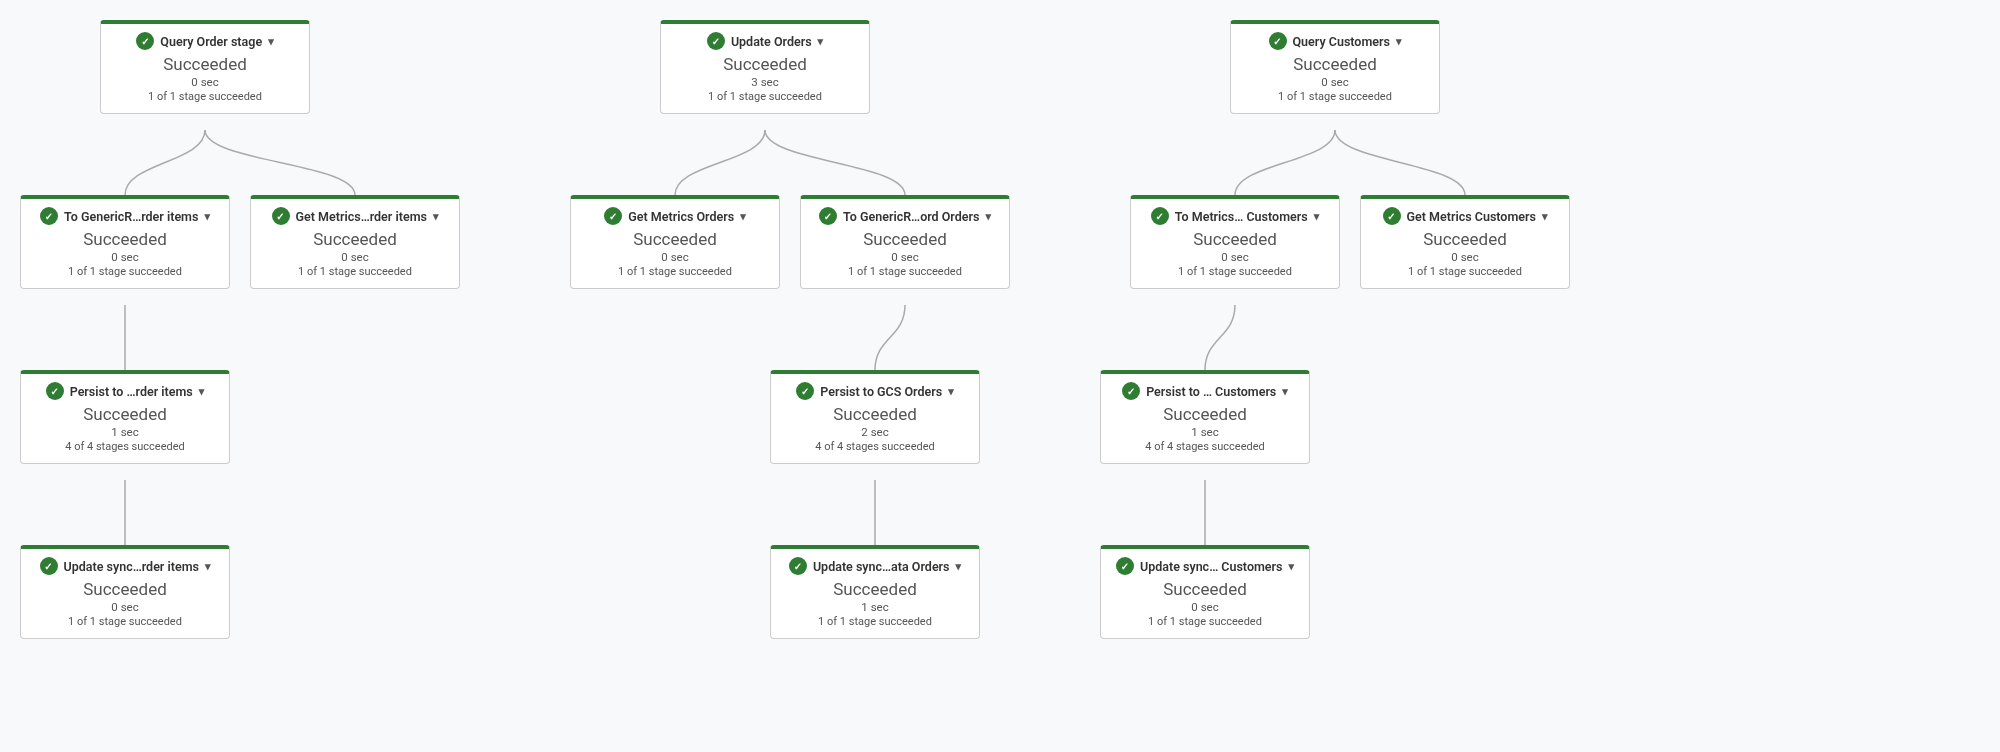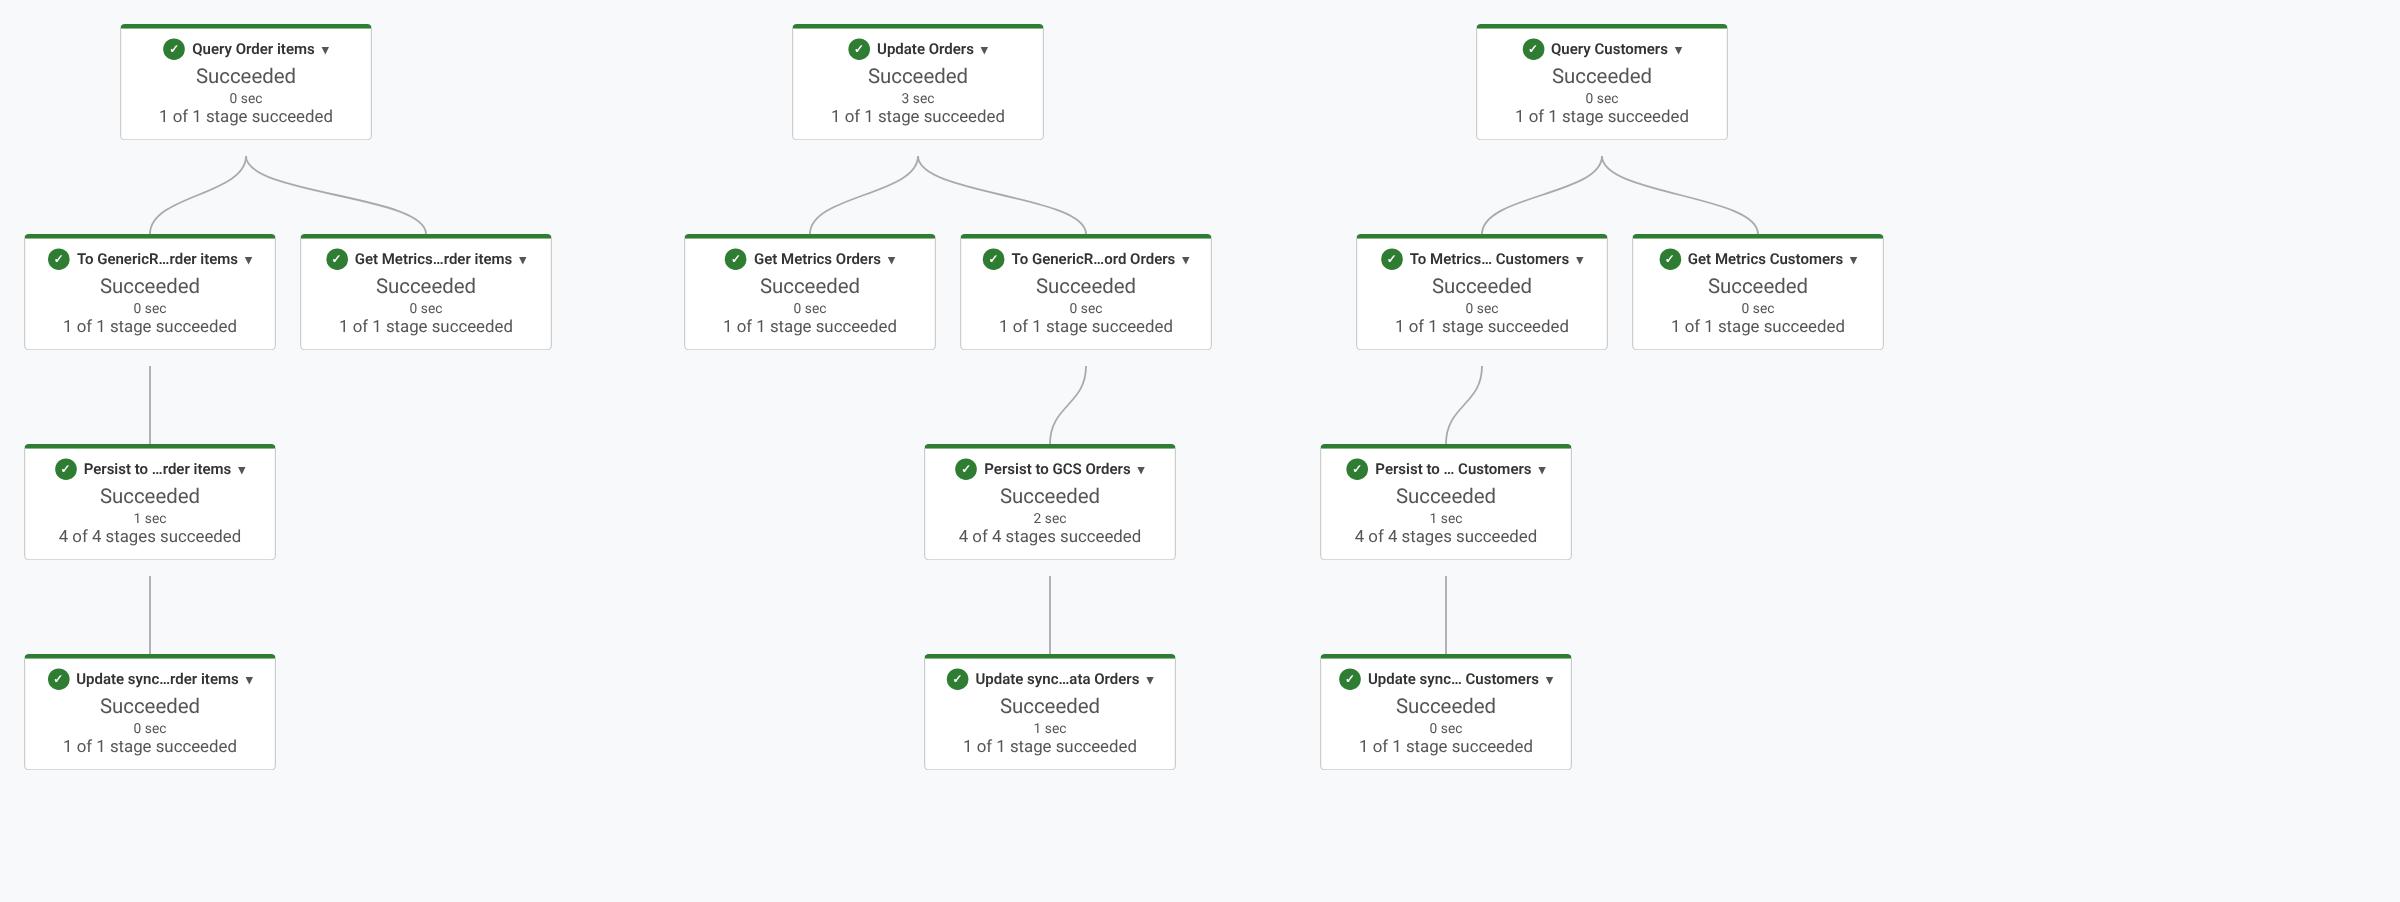--- a/index.html
+++ b/index.html
@@ -72,21 +72,21 @@
     }
 
     .node-time {
       color: #555;
       font-size: 11.5px;
       margin-bottom: 1px;
     }
 
     .node-stages {
       color: #555;
-      font-size: 14px;
+      font-size: 11px;
     }
   </style>
 </head>
 <body>
 
 <div class="canvas">
   <svg class="connectors" id="connectors-svg">
       <path d="M 205 130 C 205 162.5, 125 162.5, 125 195" stroke="#aaa" stroke-width="1.5" fill="none"></path>
       <path d="M 205 130 C 205 162.5, 355 162.5, 355 195" stroke="#aaa" stroke-width="1.5" fill="none"></path>
       <path d="M 765 130 C 765 162.5, 675 162.5, 675 195" stroke="#aaa" stroke-width="1.5" fill="none"></path>
@@ -97,21 +97,21 @@
       <path d="M 905 305 C 905 337.5, 875 337.5, 875 370" stroke="#aaa" stroke-width="1.5" fill="none"></path>
       <path d="M 1235 305 C 1235 337.5, 1205 337.5, 1205 370" stroke="#aaa" stroke-width="1.5" fill="none"></path>
       <path d="M 125 480 C 125 512.5, 125 512.5, 125 545" stroke="#aaa" stroke-width="1.5" fill="none"></path>
       <path d="M 875 480 C 875 512.5, 875 512.5, 875 545" stroke="#aaa" stroke-width="1.5" fill="none"></path>
       <path d="M 1205 480 C 1205 512.5, 1205 512.5, 1205 545" stroke="#aaa" stroke-width="1.5" fill="none"></path>
     </svg>
   <div id="nodes-container">
       <div class="node" style="left: 100px; top: 20px;">
     <div class="node-header">
       <span class="check-icon">✓</span>
-      <span>Query Order items</span>
+      <span>Query Order stage</span>
       <span class="chevron-icon">▾</span>
     </div>
     <div class="node-status">Succeeded</div>
     <div class="node-time">0 sec</div>
     <div class="node-stages">1 of 1 stage succeeded</div>
   </div>
       <div class="node" style="left: 660px; top: 20px;">
     <div class="node-header">
       <span class="check-icon">✓</span>
       <span>Update Orders</span>

